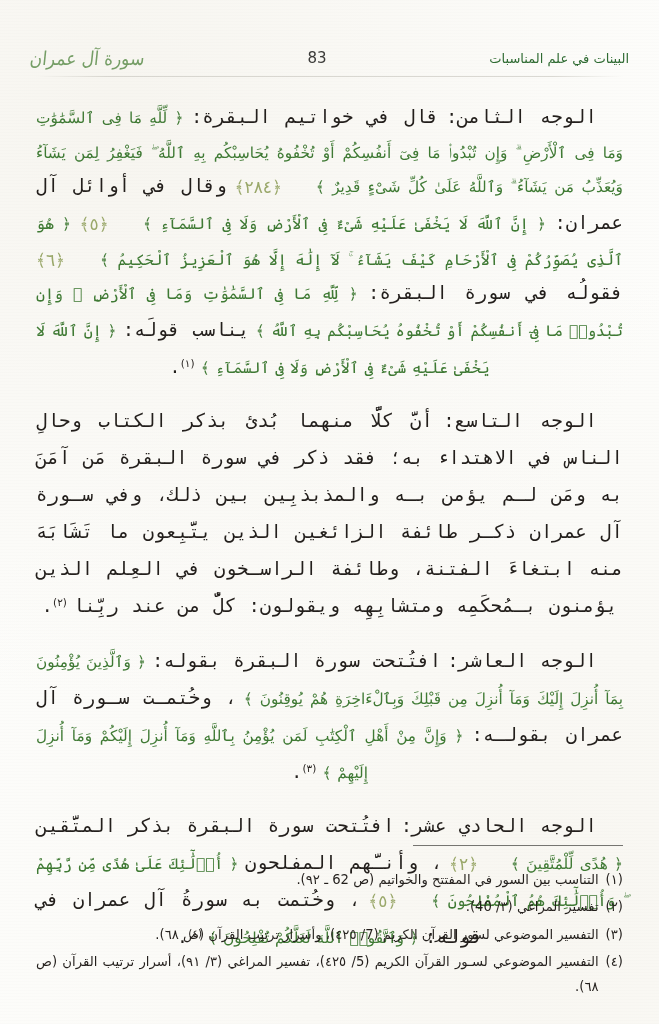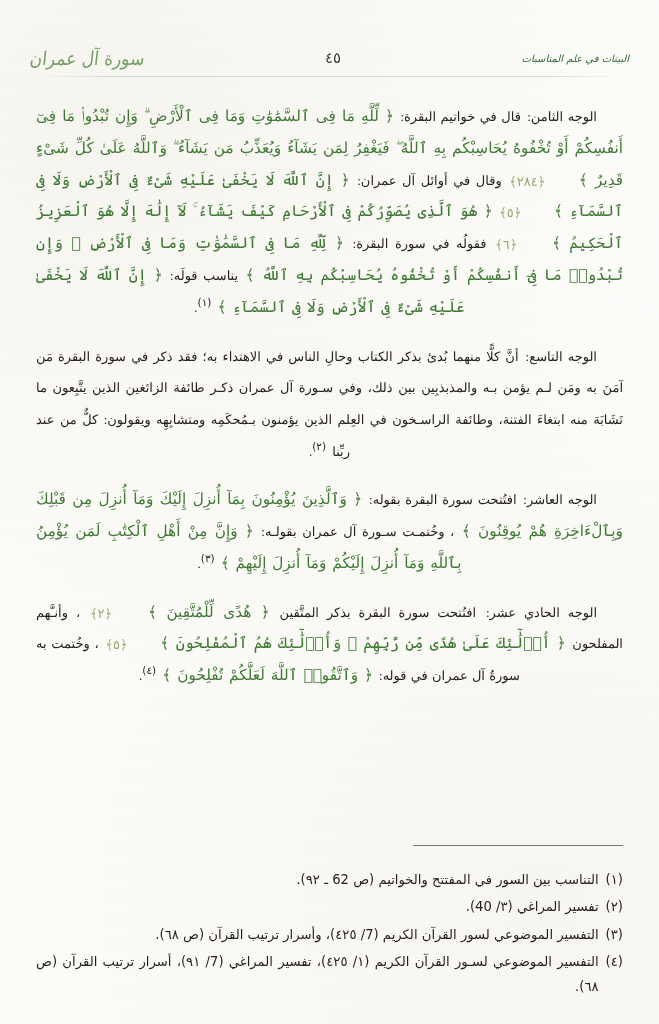--- a/index.html
+++ b/index.html
@@ -32,26 +32,25 @@
     top: 40px;
     right: 30px;
     left: 30px;
     height: 36px;
     display: flex;
     align-items: center;
     justify-content: space-between;
     direction: rtl;
   }
   .head-title {
-    font-size: 10px;
+    font-size: 13px;
     color: #2f6b32;
     letter-spacing: 0;
     white-space: nowrap;
     font-family: "DejaVu Sans", "Liberation Sans", sans-serif;
-    font-style: italic;
   }
   .head-page-number {
     font-size: 15px;
     color: #3a3a38;
     font-family: "DejaVu Sans", "Liberation Sans", sans-serif;
   }
   .head-surah {
     font-size: 17px;
     color: #5f8f4e;
     white-space: nowrap;
@@ -91,25 +90,25 @@
     text-indent: 26px;
     text-align: justify;
     word-spacing: 1px;
   }
 
   .q {              
     color: #3f7a34;
     font-family: "DejaVu Serif", "Liberation Serif", serif;
     font-size: 15.3px;
   }
-  .blk { color: #231f1c; font-family: Liberation Serif, serif; font-size:13px; }
+  .blk { color: #231f1c; font-family: Liberation Mono, monospace; font-size:19px; }
   .ayah-mark {
     display: inline-block;
     color: #9aa86a;
-    font-size: 13px;
+    font-size: 17px;
     transform: translateY(1px);
   }
   .fn-ref {
     font-size: 10.5px;
     vertical-align: super;
     color: #231f1c;
   }
   .lead-label { white-space: nowrap; }
 
   
@@ -160,21 +159,21 @@
     opacity: .5;
   }
 </style>
 </head>
 <body>
 
 <div class="page">
 
   <div class="running-head">
     <div class="head-title">البينات في علم المناسبات</div>
-    <div class="head-page-number">٤٥</div>
+    <div class="head-page-number">83</div>
     <div class="head-surah">سورة آل عمران</div>
   </div>
   <div class="head-rule"></div>
 
   <div class="body-area" id="body-area">
       <p class="para"><span class="blk lead-label">الوجه الثامن:</span> <span class="blk">قال في خواتيم البقرة:</span> <span class="q">﴿ لِّلَّهِ مَا فِى ٱلسَّمَٰوَٰتِ وَمَا فِى ٱلْأَرْضِ ۗ وَإِن تُبْدُوا۟ مَا فِىٓ أَنفُسِكُمْ أَوْ تُخْفُوهُ يُحَاسِبْكُم بِهِ ٱللَّهُ ۖ فَيَغْفِرُ لِمَن يَشَآءُ وَيُعَذِّبُ مَن يَشَآءُ ۗ وَٱللَّهُ عَلَىٰ كُلِّ شَىْءٍ قَدِيرٌ ﴾</span> <span class="ayah-mark">﴿٢٨٤﴾</span> <span class="blk">وقال في أوائل آل عمران:</span> <span class="q">﴿ إِنَّ ٱللَّهَ لَا يَخْفَىٰ عَلَيْهِ شَىْءٌ فِى ٱلْأَرْضِ وَلَا فِى ٱلسَّمَآءِ ﴾</span> <span class="ayah-mark">﴿٥﴾</span> <span class="q">﴿ هُوَ ٱلَّذِى يُصَوِّرُكُمْ فِى ٱلْأَرْحَامِ كَيْفَ يَشَآءُ ۚ لَآ إِلَٰهَ إِلَّا هُوَ ٱلْعَزِيزُ ٱلْحَكِيمُ ﴾</span> <span class="ayah-mark">﴿٦﴾</span> <span class="blk">فقولُه في سورة البقرة:</span> <span class="q">﴿ لِّلَّهِ مَا فِى ٱلسَّمَٰوَٰتِ وَمَا فِى ٱلْأَرْضِ ۗ وَإِن تُبْدُوا۟ مَا فِىٓ أَنفُسِكُمْ أَوْ تُخْفُوهُ يُحَاسِبْكُم بِهِ ٱللَّهُ ﴾</span> <span class="blk">يناسب قولَه:</span> <span class="q">﴿ إِنَّ ٱللَّهَ لَا يَخْفَىٰ عَلَيْهِ شَىْءٌ فِى ٱلْأَرْضِ وَلَا فِى ٱلسَّمَآءِ ﴾</span> <sup class="fn-ref">(١)</sup><span class="blk">.</span></p>
       <p class="para"><span class="blk lead-label">الوجه التاسع:</span> <span class="blk">أنَّ كلًّا منهما بُدئ بذكر الكتاب وحالِ الناس في الاهتداء به؛ فقد ذكر في سورة البقرة مَن آمَنَ به ومَن لـم يؤمن بـه والمذبذبِين بين ذلك، وفي سـورة آل عمران ذكـر طائفة الزائغين الذين يتَّبِعون ما تَشَابَهَ منه ابتغاءَ الفتنة، وطائفة الراسـخون في العِلم الذين يؤمنون بـمُحكَمِه ومتشابِهِه ويقولون: كلٌّ من عند ربِّنا</span> <sup class="fn-ref">(٢)</sup><span class="blk">.</span></p>
       <p class="para"><span class="blk lead-label">الوجه العاشر:</span> <span class="blk">افتُتحت سورة البقرة بقوله:</span> <span class="q">﴿ وَٱلَّذِينَ يُؤْمِنُونَ بِمَآ أُنزِلَ إِلَيْكَ وَمَآ أُنزِلَ مِن قَبْلِكَ وَبِٱلْءَاخِرَةِ هُمْ يُوقِنُونَ ﴾</span> <span class="blk">، وخُتمـت سـورة آل عمران بقولـه:</span> <span class="q">﴿ وَإِنَّ مِنْ أَهْلِ ٱلْكِتَٰبِ لَمَن يُؤْمِنُ بِٱللَّهِ وَمَآ أُنزِلَ إِلَيْكُمْ وَمَآ أُنزِلَ إِلَيْهِمْ ﴾</span> <sup class="fn-ref">(٣)</sup><span class="blk">.</span></p>
       <p class="para"><span class="blk lead-label">الوجه الحادي عشر:</span> <span class="blk">افتُتحت سورة البقرة بذكر المتَّقين</span> <span class="q">﴿ هُدًى لِّلْمُتَّقِينَ ﴾</span> <span class="ayah-mark">﴿٢﴾</span> <span class="blk">، وأنـَّهم المفلحون</span> <span class="q">﴿ أُو۟لَٰٓئِكَ عَلَىٰ هُدًى مِّن رَّبِّهِمْ ۖ وَأُو۟لَٰٓئِكَ هُمُ ٱلْمُفْلِحُونَ ﴾</span> <span class="ayah-mark">﴿٥﴾</span> <span class="blk">، وخُتمت به سورةُ آل عمران في قوله:</span> <span class="q">﴿ وَٱتَّقُوا۟ ٱللَّهَ لَعَلَّكُمْ تُفْلِحُونَ ﴾</span> <sup class="fn-ref">(٤)</sup><span class="blk">.</span></p>
     </div>
@@ -189,19 +188,19 @@
         <div class="footnote">
           <span class="num">(٢)</span>
           <span class="txt">تفسير المراغي (٣/ 40).</span>
         </div>
         <div class="footnote">
           <span class="num">(٣)</span>
           <span class="txt">التفسير الموضوعي لسور القرآن الكريم (7/ ٤٢٥)، وأسرار ترتيب القرآن (ص ٦٨).</span>
         </div>
         <div class="footnote">
           <span class="num">(٤)</span>
-          <span class="txt">التفسير الموضوعي لسـور القرآن الكريم (١/ ٤٢٥)، تفسير المراغي (7/ ٩١)، أسرار ترتيب القرآن (ص ٦٨).</span>
+          <span class="txt">التفسير الموضوعي لسـور القرآن الكريم (5/ ٤٢٥)، تفسير المراغي (٣/ ٩١)، أسرار ترتيب القرآن (ص ٦٨).</span>
         </div>
       </div>
   </div>
 
   <div class="scan-noise"></div>
 </div>
 
 </body></html>

